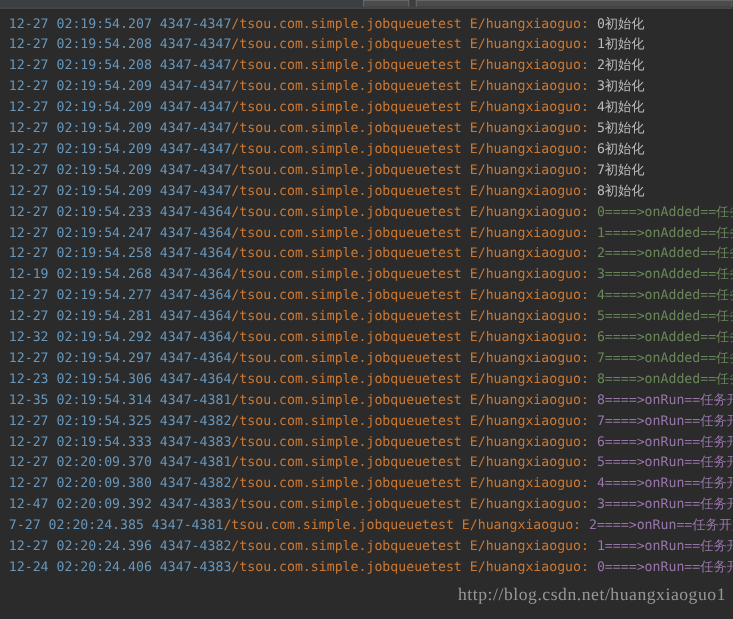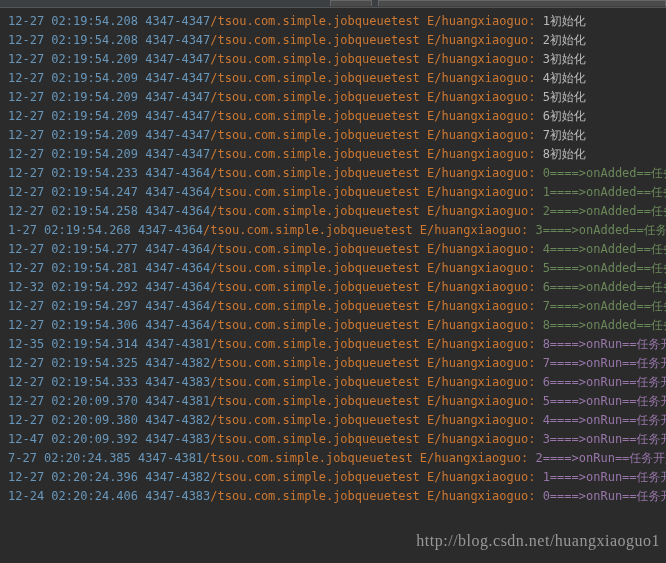--- a/index.html
+++ b/index.html
@@ -57,37 +57,38 @@
 </style>
 </head>
 <body>
 
 <div class="top-bar">
   <div class="tab"></div>
   <div class="tab long"></div>
 </div>
 
 <div class="log-container" id="log-output">
+    <div class="log-line"><span class="ts">12-27 02:19:54.207</span> <span class="pid">4347-4347</span><span class="tag">/tsou.com.simple.jobqueuetest E/huangxiaoguo:</span><span class="msg-init"> 0初始化</span></div>
     <div class="log-line"><span class="ts">12-27 02:19:54.208</span> <span class="pid">4347-4347</span><span class="tag">/tsou.com.simple.jobqueuetest E/huangxiaoguo:</span><span class="msg-init"> 1初始化</span></div>
     <div class="log-line"><span class="ts">12-27 02:19:54.208</span> <span class="pid">4347-4347</span><span class="tag">/tsou.com.simple.jobqueuetest E/huangxiaoguo:</span><span class="msg-init"> 2初始化</span></div>
     <div class="log-line"><span class="ts">12-27 02:19:54.209</span> <span class="pid">4347-4347</span><span class="tag">/tsou.com.simple.jobqueuetest E/huangxiaoguo:</span><span class="msg-init"> 3初始化</span></div>
     <div class="log-line"><span class="ts">12-27 02:19:54.209</span> <span class="pid">4347-4347</span><span class="tag">/tsou.com.simple.jobqueuetest E/huangxiaoguo:</span><span class="msg-init"> 4初始化</span></div>
     <div class="log-line"><span class="ts">12-27 02:19:54.209</span> <span class="pid">4347-4347</span><span class="tag">/tsou.com.simple.jobqueuetest E/huangxiaoguo:</span><span class="msg-init"> 5初始化</span></div>
     <div class="log-line"><span class="ts">12-27 02:19:54.209</span> <span class="pid">4347-4347</span><span class="tag">/tsou.com.simple.jobqueuetest E/huangxiaoguo:</span><span class="msg-init"> 6初始化</span></div>
     <div class="log-line"><span class="ts">12-27 02:19:54.209</span> <span class="pid">4347-4347</span><span class="tag">/tsou.com.simple.jobqueuetest E/huangxiaoguo:</span><span class="msg-init"> 7初始化</span></div>
     <div class="log-line"><span class="ts">12-27 02:19:54.209</span> <span class="pid">4347-4347</span><span class="tag">/tsou.com.simple.jobqueuetest E/huangxiaoguo:</span><span class="msg-init"> 8初始化</span></div>
     <div class="log-line"><span class="ts">12-27 02:19:54.233</span> <span class="pid">4347-4364</span><span class="tag">/tsou.com.simple.jobqueuetest E/huangxiaoguo:</span><span class="msg-added"> 0====&gt;onAdded==任务加入队列</span></div>
     <div class="log-line"><span class="ts">12-27 02:19:54.247</span> <span class="pid">4347-4364</span><span class="tag">/tsou.com.simple.jobqueuetest E/huangxiaoguo:</span><span class="msg-added"> 1====&gt;onAdded==任务加入队列</span></div>
     <div class="log-line"><span class="ts">12-27 02:19:54.258</span> <span class="pid">4347-4364</span><span class="tag">/tsou.com.simple.jobqueuetest E/huangxiaoguo:</span><span class="msg-added"> 2====&gt;onAdded==任务加入队列</span></div>
-    <div class="log-line"><span class="ts">1-27 02:19:54.268</span> <span class="pid">4347-4364</span><span class="tag">/tsou.com.simple.jobqueuetest E/huangxiaoguo:</span><span class="msg-added"> 3====&gt;onAdded==任务加入队列</span></div>
+    <div class="log-line"><span class="ts">12-19 02:19:54.268</span> <span class="pid">4347-4364</span><span class="tag">/tsou.com.simple.jobqueuetest E/huangxiaoguo:</span><span class="msg-added"> 3====&gt;onAdded==任务加入队列</span></div>
     <div class="log-line"><span class="ts">12-27 02:19:54.277</span> <span class="pid">4347-4364</span><span class="tag">/tsou.com.simple.jobqueuetest E/huangxiaoguo:</span><span class="msg-added"> 4====&gt;onAdded==任务加入队列</span></div>
     <div class="log-line"><span class="ts">12-27 02:19:54.281</span> <span class="pid">4347-4364</span><span class="tag">/tsou.com.simple.jobqueuetest E/huangxiaoguo:</span><span class="msg-added"> 5====&gt;onAdded==任务加入队列</span></div>
     <div class="log-line"><span class="ts">12-32 02:19:54.292</span> <span class="pid">4347-4364</span><span class="tag">/tsou.com.simple.jobqueuetest E/huangxiaoguo:</span><span class="msg-added"> 6====&gt;onAdded==任务加入队列</span></div>
     <div class="log-line"><span class="ts">12-27 02:19:54.297</span> <span class="pid">4347-4364</span><span class="tag">/tsou.com.simple.jobqueuetest E/huangxiaoguo:</span><span class="msg-added"> 7====&gt;onAdded==任务加入队列</span></div>
-    <div class="log-line"><span class="ts">12-27 02:19:54.306</span> <span class="pid">4347-4364</span><span class="tag">/tsou.com.simple.jobqueuetest E/huangxiaoguo:</span><span class="msg-added"> 8====&gt;onAdded==任务加入队列</span></div>
+    <div class="log-line"><span class="ts">12-23 02:19:54.306</span> <span class="pid">4347-4364</span><span class="tag">/tsou.com.simple.jobqueuetest E/huangxiaoguo:</span><span class="msg-added"> 8====&gt;onAdded==任务加入队列</span></div>
     <div class="log-line"><span class="ts">12-35 02:19:54.314</span> <span class="pid">4347-4381</span><span class="tag">/tsou.com.simple.jobqueuetest E/huangxiaoguo:</span><span class="msg-run"> 8====&gt;onRun==任务开始执行</span></div>
     <div class="log-line"><span class="ts">12-27 02:19:54.325</span> <span class="pid">4347-4382</span><span class="tag">/tsou.com.simple.jobqueuetest E/huangxiaoguo:</span><span class="msg-run"> 7====&gt;onRun==任务开始执行</span></div>
     <div class="log-line"><span class="ts">12-27 02:19:54.333</span> <span class="pid">4347-4383</span><span class="tag">/tsou.com.simple.jobqueuetest E/huangxiaoguo:</span><span class="msg-run"> 6====&gt;onRun==任务开始执行</span></div>
     <div class="log-line"><span class="ts">12-27 02:20:09.370</span> <span class="pid">4347-4381</span><span class="tag">/tsou.com.simple.jobqueuetest E/huangxiaoguo:</span><span class="msg-run"> 5====&gt;onRun==任务开始执行</span></div>
     <div class="log-line"><span class="ts">12-27 02:20:09.380</span> <span class="pid">4347-4382</span><span class="tag">/tsou.com.simple.jobqueuetest E/huangxiaoguo:</span><span class="msg-run"> 4====&gt;onRun==任务开始执行</span></div>
     <div class="log-line"><span class="ts">12-47 02:20:09.392</span> <span class="pid">4347-4383</span><span class="tag">/tsou.com.simple.jobqueuetest E/huangxiaoguo:</span><span class="msg-run"> 3====&gt;onRun==任务开始执行</span></div>
     <div class="log-line"><span class="ts">7-27 02:20:24.385</span> <span class="pid">4347-4381</span><span class="tag">/tsou.com.simple.jobqueuetest E/huangxiaoguo:</span><span class="msg-run"> 2====&gt;onRun==任务开始执行</span></div>
     <div class="log-line"><span class="ts">12-27 02:20:24.396</span> <span class="pid">4347-4382</span><span class="tag">/tsou.com.simple.jobqueuetest E/huangxiaoguo:</span><span class="msg-run"> 1====&gt;onRun==任务开始执行</span></div>
     <div class="log-line"><span class="ts">12-24 02:20:24.406</span> <span class="pid">4347-4383</span><span class="tag">/tsou.com.simple.jobqueuetest E/huangxiaoguo:</span><span class="msg-run"> 0====&gt;onRun==任务开始执行</span></div>
   </div>

